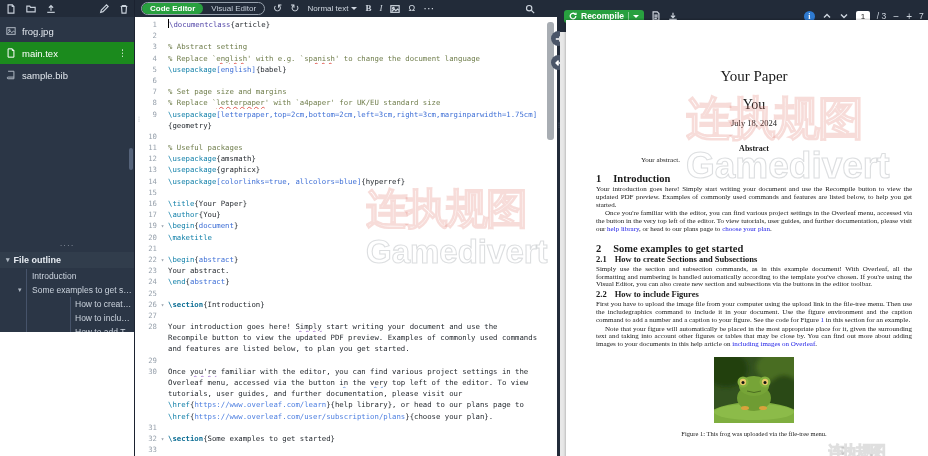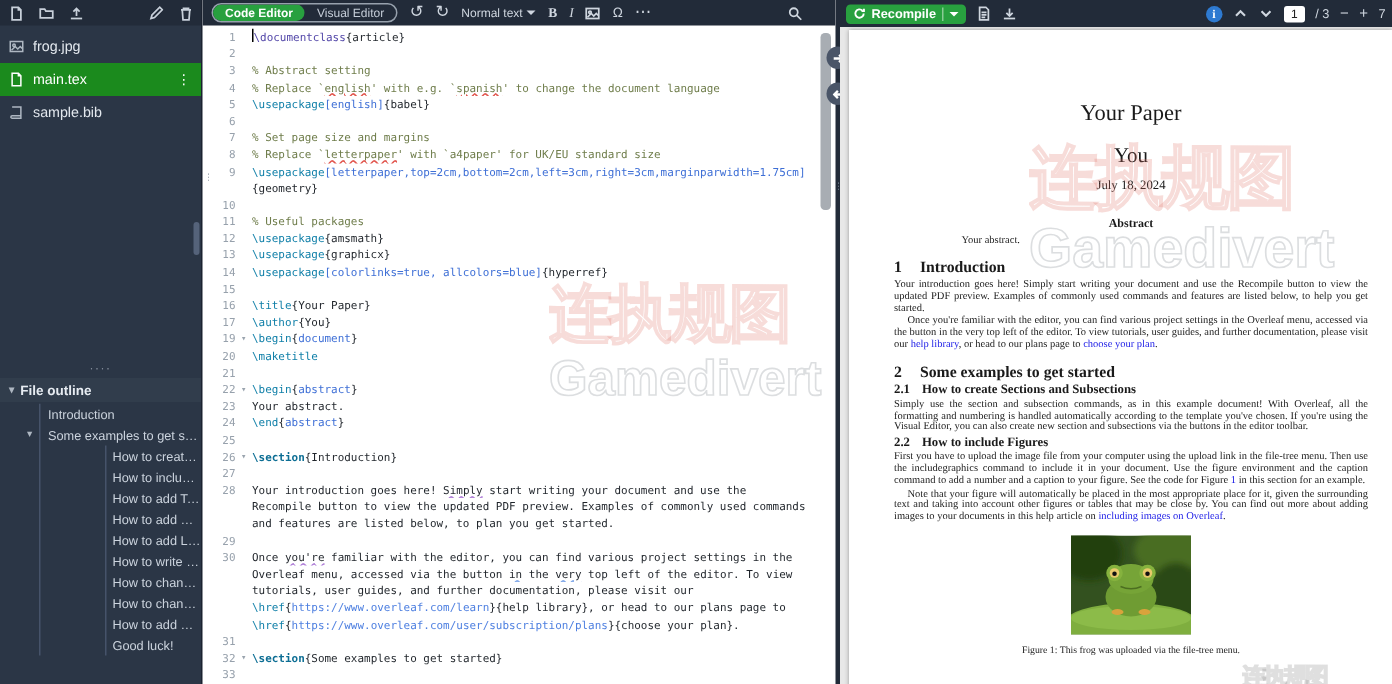--- a/index.html
+++ b/index.html
@@ -1,21 +1,21 @@
 <!DOCTYPE html>
 <html><head>
 <meta charset="utf-8">
 <style>
   * { margin:0; padding:0; box-sizing:border-box; }
   html,body { width:928px; height:456px; overflow:hidden; background:#fff;
               font-family:"Liberation Sans", sans-serif; }
   .app { position:relative; width:928px; height:456px; overflow:hidden; background:#fff; }
 
   
-  .sidebar { position:absolute; left:0; top:0; width:134px; height:456px;
+  .sidebar { position:absolute; left:0; top:0; width:134px; height:332px;
              background:#2b3646; color:#dfe5ec; overflow:hidden; }
   .sb-toolbar { height:17px; background:#222b39; display:flex; align-items:center;
                 padding:0 5px; gap:9px; color:#c8d0da; }
   .sb-toolbar .spacer { flex:1; }
   .sb-icon { width:11px; height:11px; display:flex; align-items:center; justify-content:center; cursor:pointer; }
   .sb-icon svg { width:10px; height:10px; stroke:#c8d0da; fill:none; stroke-width:1.4; }
 
   .file-tree { padding-top:3px; }
   .file-row { height:22px; display:flex; align-items:center; gap:6px; padding:0 6px;
               font-size:9.5px; color:#e3e8ee; cursor:pointer; }
@@ -80,21 +80,21 @@
 
   
   .pane-divider { position:absolute; left:557px; top:0; width:3px; height:456px; background:#222b39; cursor:col-resize; }
   .dv-btn { position:absolute; left:-6px; width:15px; height:15px; border-radius:50%;
             background:#4a5568; color:#fff; display:flex; align-items:center; justify-content:center; cursor:pointer; }
   .dv-btn svg { width:8px; height:8px; stroke:#fff; stroke-width:2; fill:none; }
   .dv-grip { position:absolute; left:-1px; top:124px; color:#7e8899; font-size:6px; line-height:3px; }
 
   
   .pdf { position:absolute; left:560px; top:0; width:368px; height:456px; background:#e8e8e8; overflow:hidden; }
-  .pdf-toolbar { height:18px; background:#222b39; display:flex; align-items:center; gap:7px; padding:2px 4px; }
+  .pdf-toolbar { height:18px; background:#222b39; display:flex; align-items:center; gap:7px; padding:16px 4px; }
   .btn-recompile { height:13px; background:#28a03f; border-radius:3px; color:#fff; display:flex;
                    align-items:center; gap:4px; padding:0 5px; cursor:pointer; }
   .btn-recompile .lbl { font-size:8.5px; font-weight:bold; }
   .btn-recompile svg { width:8px; height:8px; stroke:#fff; fill:none; stroke-width:1.6; }
   .btn-recompile .sep { width:1px; height:9px; background:rgba(255,255,255,.45); }
   .pdf-right { margin-left:auto; display:flex; align-items:center; gap:7px; }
   .info-circle { width:11px; height:11px; border-radius:50%; background:#2e7ad1; color:#fff;
                  font-size:8px; font-weight:bold; font-family:"Liberation Serif",serif;
                  display:flex; align-items:center; justify-content:center; cursor:pointer; }
   .page-box { width:14px; height:11px; background:#fff; border-radius:2px; color:#222;

